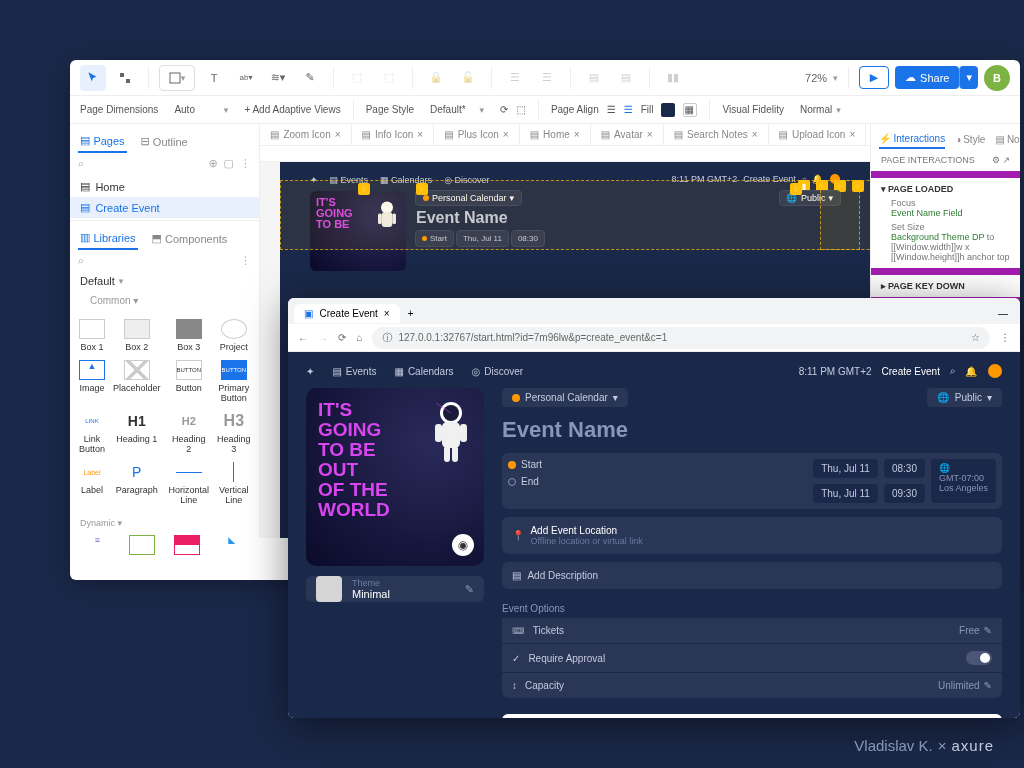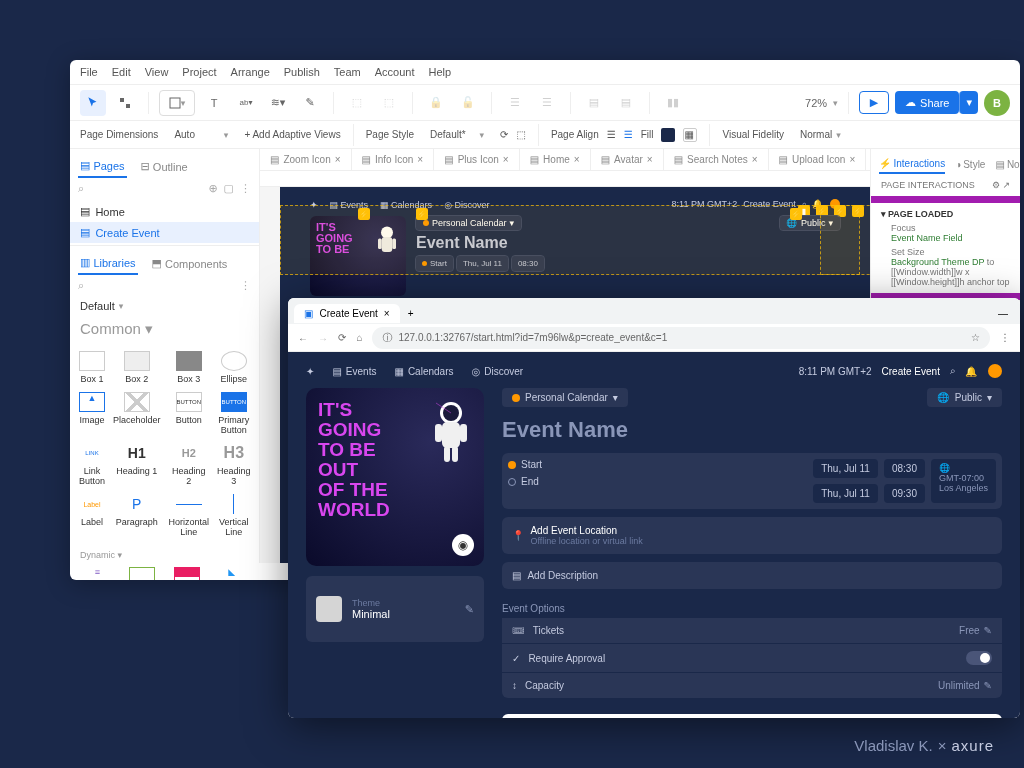--- a/index.html
+++ b/index.html
@@ -66,21 +66,21 @@
 .event-name { font-size: 22px; font-weight: 600; color: #8a96b8; padding: 2px 0; }
 .dt-row { display: flex; gap: 6px; background: #2a3656; padding: 6px; border-radius: 6px; font-size: 10px; }
 .dt-col { display: flex; flex-direction: column; gap: 6px; }
 .dt-label { display: flex; align-items: center; gap: 5px; color: #c5cbe0; }
 .dot-o { width: 8px; height: 8px; border-radius: 50%; background: #ff9800; }
 .dot-w { width: 8px; height: 8px; border-radius: 50%; border: 1px solid #8a96b8; }
 .dt-val { background: #1a2849; padding: 4px 8px; border-radius: 4px; color: #c5cbe0; white-space: nowrap; }
 .dt-tz { background: #1a2849; padding: 4px 8px; border-radius: 4px; color: #8a96b8; font-size: 9px; }
 .card { background: #2a3656; padding: 8px 10px; border-radius: 6px; font-size: 10px; display: flex; align-items: center; gap: 6px; color: #c5cbe0; }
 .card .sub { color: #6b7aa0; font-size: 9px; }
-.theme-card { background: #2a3656; padding: 20px 10px; border-radius: 6px; display: flex; align-items: center; gap: 10px; margin-top: 10px; width: 178px; }
+.theme-card { background: #2a3656; padding: 0 10px; border-radius: 6px; display: flex; align-items: center; gap: 10px; margin-top: 10px; width: 178px; }
 .theme-sw { width: 26px; height: 26px; background: #d5d5d5; border-radius: 4px; }
 .opt-section { font-size: 10px; }
 .opt-title { color: #8a96b8; padding: 6px 0 4px; font-size: 10px; }
 .opt-row { background: #2a3656; padding: 7px 10px; display: flex; align-items: center; gap: 8px; color: #c5cbe0; font-size: 10px; border-bottom: 1px solid #1a2849; }
 .opt-row:first-of-type { border-radius: 6px 6px 0 0; }
 .opt-row:last-of-type { border-radius: 0 0 6px 6px; border-bottom: none; }
 .opt-row .val { margin-left: auto; color: #8a96b8; display: flex; align-items: center; gap: 4px; }
 .toggle { width: 26px; height: 14px; background: #4a5578; border-radius: 7px; position: relative; margin-left: auto; }
 .toggle::after { content: ''; position: absolute; right: 2px; top: 2px; width: 10px; height: 10px; background: #fff; border-radius: 50%; }
 .create-btn { background: #fff; color: #333; padding: 10px; text-align: center; border-radius: 6px; font-weight: 600; font-size: 12px; margin-top: 8px; }
@@ -103,31 +103,20 @@
 
 .credit { position: absolute; bottom: 14px; right: 30px; color: #8a96b8; font-size: 15px; display: flex; align-items: center; gap: 5px; }
 .credit b { color: #c5cbe0; font-weight: 400; letter-spacing: 1px; }
 .astronaut { position: absolute; right: 8px; top: 10px; width: 50px; height: 80px; }
 .mastronaut { position: absolute; right: 4px; top: 6px; width: 30px; height: 48px; }
 </style>
 </head>
 <body>
 
 <div class="axure-app">
-  <div class="menubar">
-    <span>File</span>
-    <span>Edit</span>
-    <span>View</span>
-    <span>Project</span>
-    <span>Arrange</span>
-    <span>Publish</span>
-    <span>Team</span>
-    <span>Account</span>
-    <span>Help</span>
-  </div>
   <div class="toolbar">
     <div class="tool-btn active">
         <svg width="14" height="14" viewBox="0 0 24 24">
           <path d="M4 2l14 8-6 2-2 6z" fill="currentColor"></path>
         </svg>
       </div>
     <div class="tool-btn">
         <svg width="14" height="14">
           <path d="M2 2h4v4H2z M8 8h4v4H8z" fill="currentColor"></path>
         </svg>
@@ -220,37 +209,37 @@
       <div class="lib-section">
         <div class="panel-tabs">
           <div class="panel-tab active">▥ <span>Libraries</span></div>
           <div class="panel-tab">⬒ <span>Components</span></div>
         </div>
         <div class="search-row">⌕<span style="flex:1"></span>⋮</div>
         <div class="dd" style="padding:4px 10px;">
             <span>Default</span>
             <span class="chevron-sm">▾</span>
           </div>
-        <div style="padding:4px 10px;font-size:15px;color:#999;"><span>Common</span> ▾</div>
+        <div style="padding:4px 20px;font-size:10px;color:#999;"><span>Common</span> ▾</div>
         <div class="lib-grid">
           <div class="lib-item">
               <div class="lib-shape"></div>
               <span>Box 1</span>
             </div>
           <div class="lib-item">
               <div class="lib-shape" style="background:#eee"></div>
               <span>Box 2</span>
             </div>
           <div class="lib-item">
               <div class="lib-shape" style="background:#888;border:none;"></div>
               <span>Box 3</span>
             </div>
           <div class="lib-item">
               <div class="lib-shape" style="border-radius:50%;"></div>
-              <span>Ellipse</span>
+              <span>Project</span>
             </div>
           <div class="lib-item">
               <div class="lib-shape" style="border-color:#1a73e8;color:#1a73e8;">▲</div>
               <span>Image</span>
             </div>
           <div class="lib-item">
               <div class="lib-shape" style="background:linear-gradient(45deg,transparent 45%,#ccc 45%,#ccc 55%,transparent 55%),linear-gradient(-45deg,transparent 45%,#ccc 45%,#ccc 55%,transparent 55%);"></div>
               <span>Placeholder</span>
             </div>
           <div class="lib-item">

